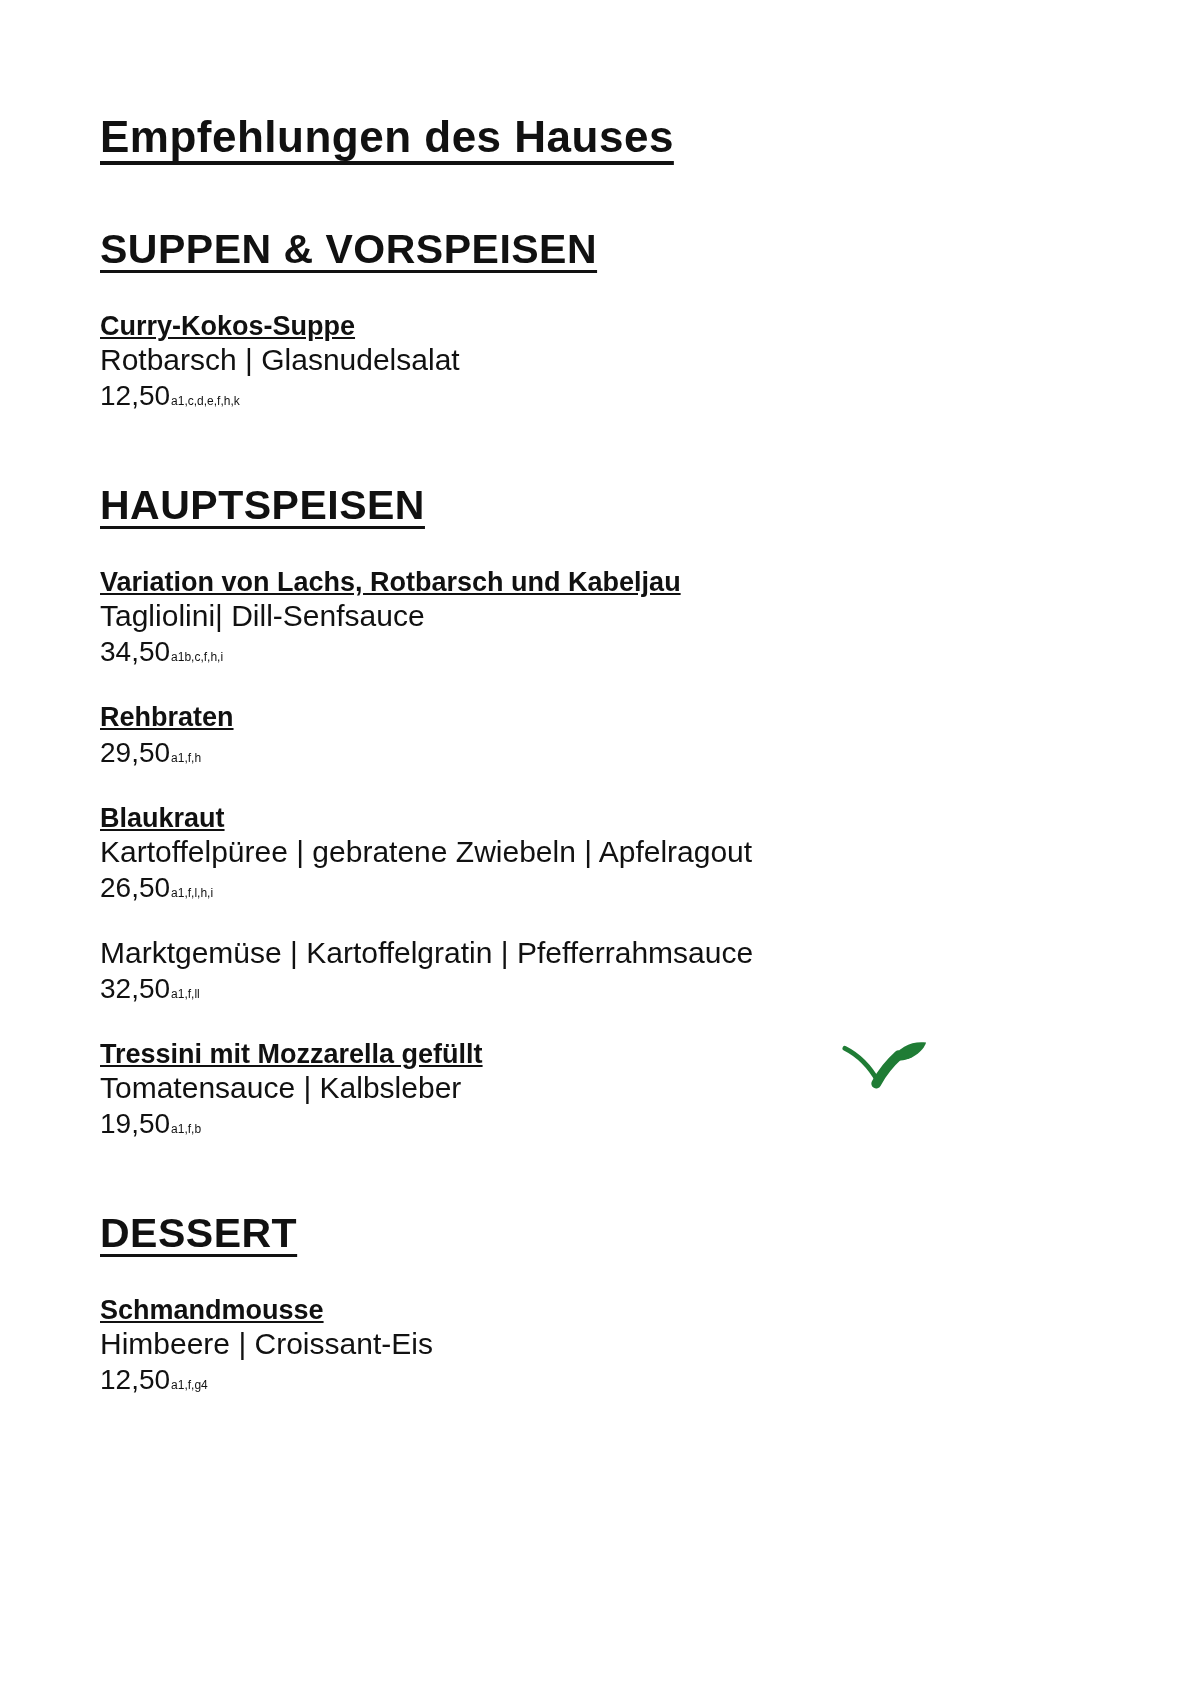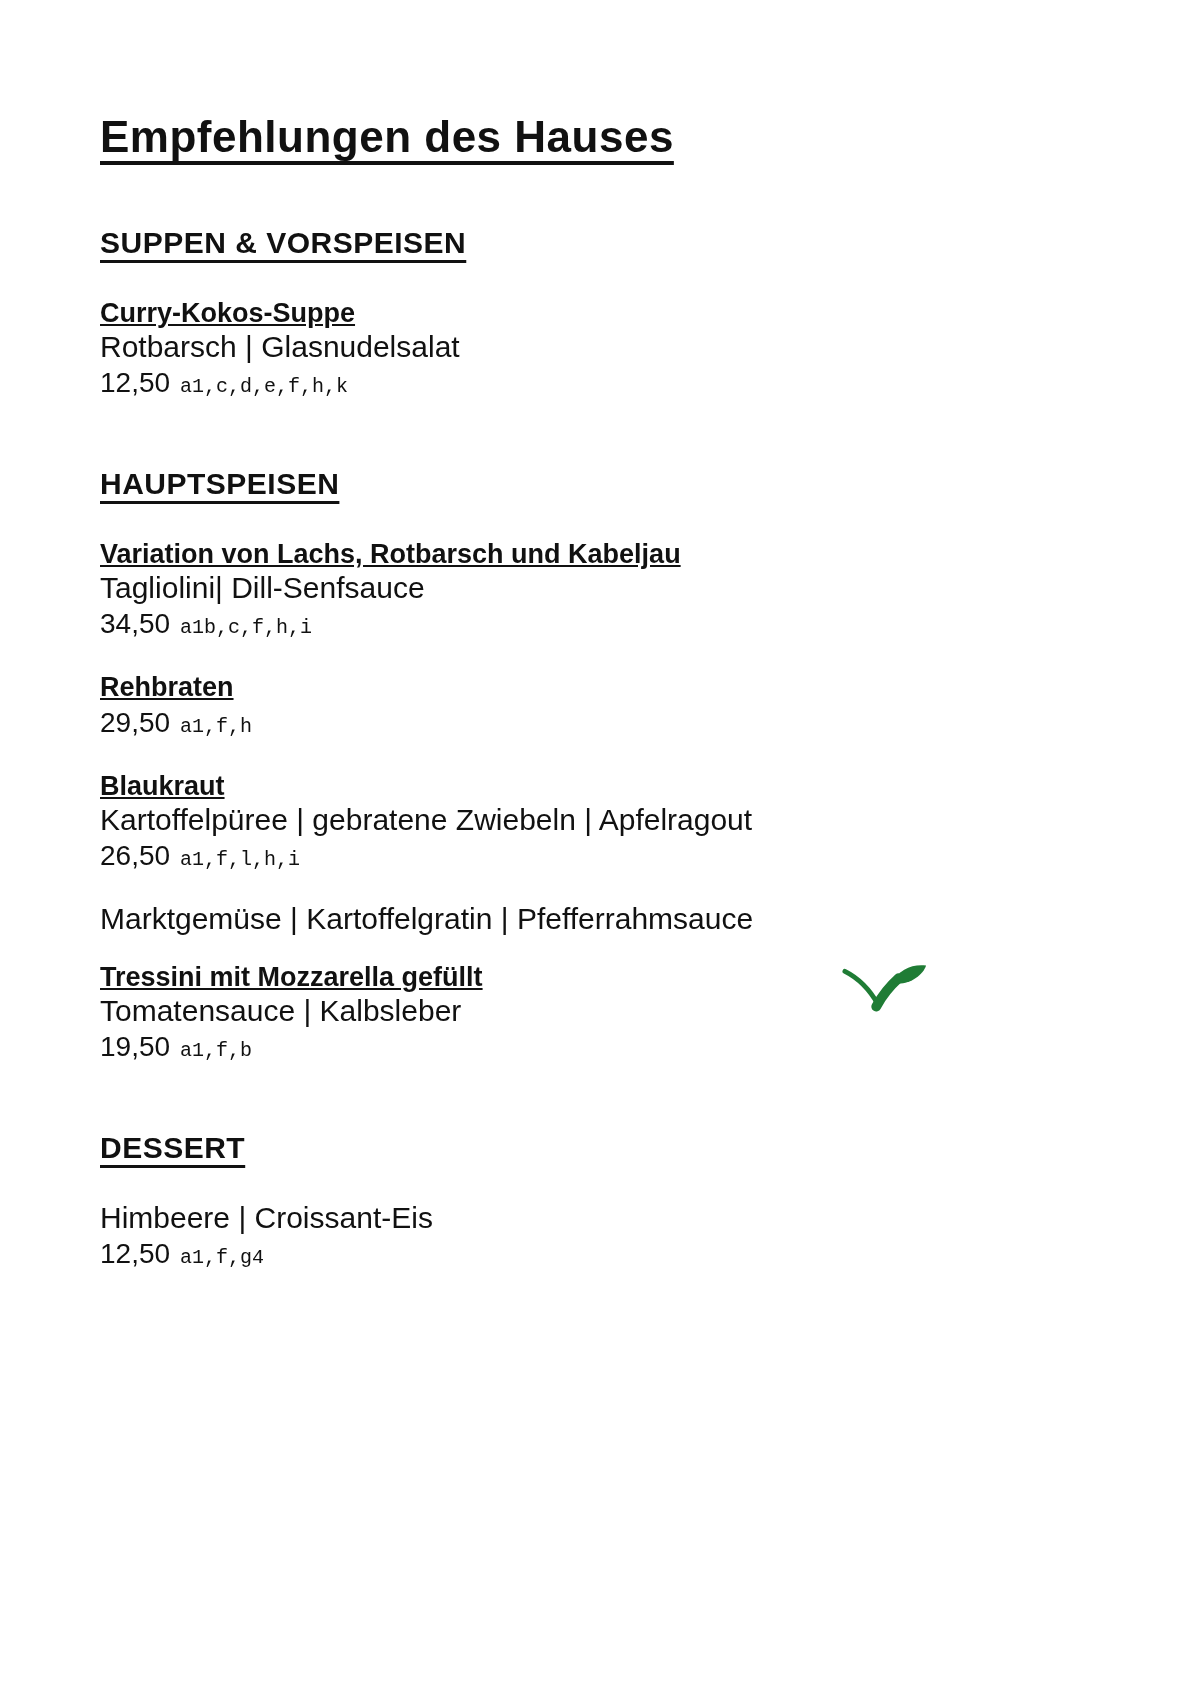--- a/index.html
+++ b/index.html
@@ -29,21 +29,21 @@
     text-decoration-thickness: 4px;
     text-underline-offset: 9px;
   }
   .menu-section {
     margin-top: 62px;
   }
   .menu-section:first-child {
     margin-top: 0;
   }
   .section-heading {
-    font-size: 30px;
+    font-size: 41px;
     font-weight: bold;
     letter-spacing: 0.5px;
     margin: 0 0 36px 0;
     text-decoration: underline;
     text-decoration-thickness: 2.5px;
     text-underline-offset: 7px;
   }
   .dish {
     position: relative;
     margin-bottom: 24px;
@@ -56,23 +56,22 @@
   }
   .dish-desc {
     font-size: 30px;
     line-height: 34px;
   }
   .dish-price-line {
     font-size: 28px;
     line-height: 37px;
   }
   .allergens {
-    font-size: 20px;
-    margin-left: 10px;
-    font-family: Liberation Mono, monospace;
+    font-size: 12px;
+    margin-left: 1px;
   }
   .veg-icon {
     position: absolute;
     left: 742px;
     top: 2px;
     width: 86px;
     height: 52px;
   }
 </style>
 </head>
@@ -116,20 +115,23 @@
   <div class="dish">
     <div class="dish-name">Blaukraut</div>
     <div class="dish-desc">Kartoffelpüree | gebratene Zwiebeln | Apfelragout</div>
     <div class="dish-price-line">
       <span class="price">26,50</span><span class="allergens">a1,f,l,h,i</span>
     </div>
   </div>
 
   <div class="dish">
     <div class="dish-desc">Marktgemüse | Kartoffelgratin | Pfefferrahmsauce</div>
+    <div class="dish-price-line">
+      <span class="price">32,50</span><span class="allergens">a1,f,ll</span>
+    </div>
   </div>
 
   <div class="dish">
     <div class="dish-name">Tressini mit Mozzarella gefüllt</div>
     <div class="dish-desc">Tomatensauce | Kalbsleber</div>
     <div class="dish-price-line">
       <span class="price">19,50</span><span class="allergens">a1,f,b</span>
     </div>
 
   <svg class="veg-icon" viewBox="0 0 88 52" xmlns="http://www.w3.org/2000/svg" aria-hidden="true">
@@ -138,20 +140,21 @@
     <path class="veg-leaf" d="M52,21 C57,7 73,1 86,3 C83,13 68,24 52,21 Z" stroke="none" fill="#1f7c35"></path>
   </svg>
 </div>
 </div>
   </section>
 
   <section class="menu-section">
     <h2 class="section-heading">DESSERT</h2>
     <div class="dishes">
   <div class="dish">
+    <div class="dish-name">Schmandmousse</div>
     <div class="dish-desc">Himbeere | Croissant-Eis</div>
     <div class="dish-price-line">
       <span class="price">12,50</span><span class="allergens">a1,f,g4</span>
     </div>
   </div>
 </div>
   </section>
 </div>
 </main>
 

